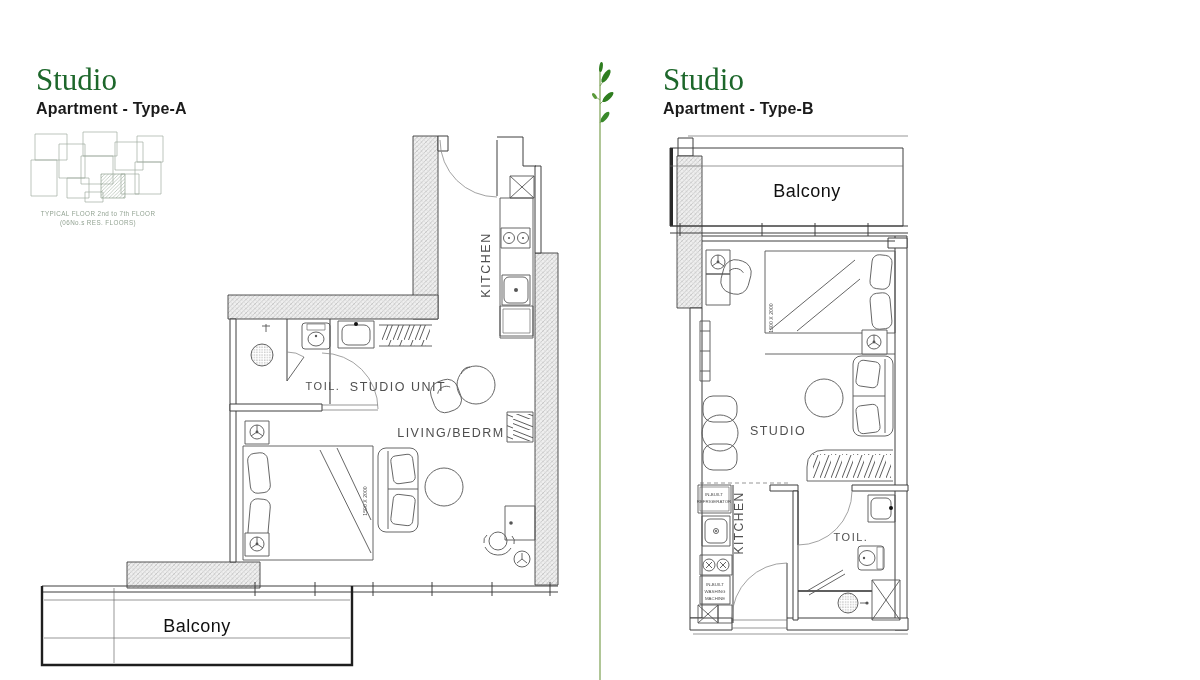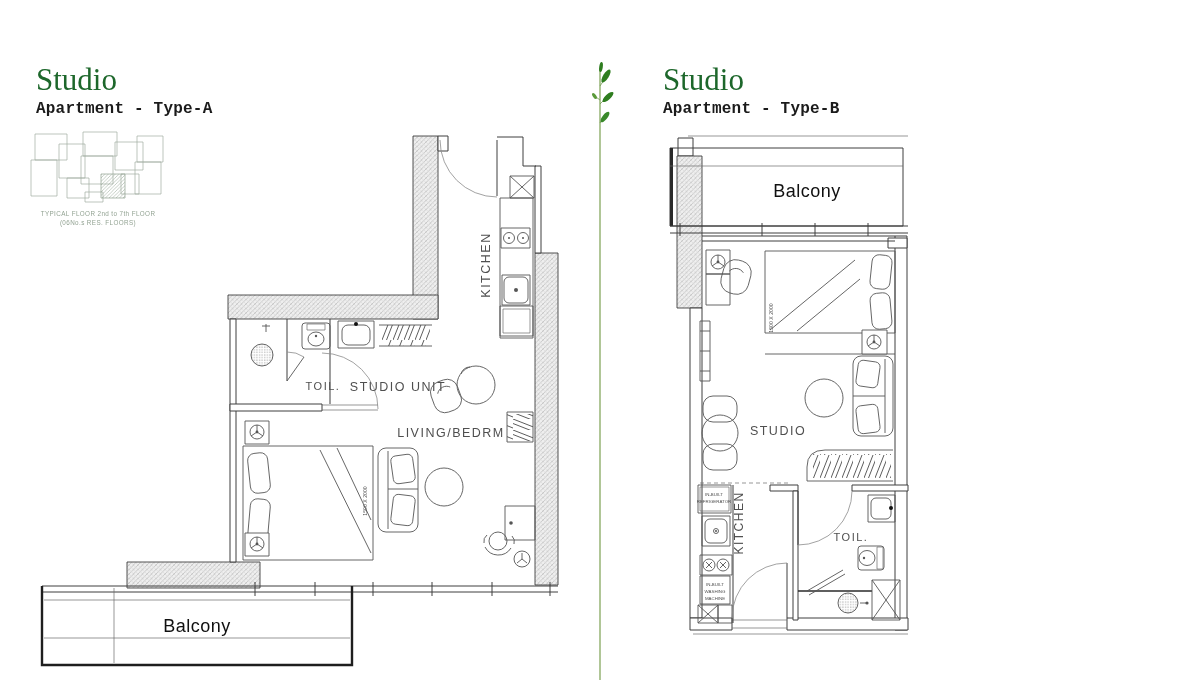--- a/index.html
+++ b/index.html
@@ -1,20 +1,20 @@
 <!DOCTYPE html>
 <html><head>
 <meta charset="utf-8">
 <style>
   html,body{margin:0;padding:0;background:#fff;}
   .sheet{position:relative;width:984px;height:680px;background:#ffffff;overflow:hidden;
          font-family:"Liberation Sans",sans-serif;margin-top:48px;}
   .hdr{position:absolute;}
   .hdr .title{font-family:"Liberation Serif",serif;font-size:31px;color:#1d672b;line-height:1;}
-  .hdr .subtitle{font-family:Liberation Mono, monospace;font-size:16px;color:#1b1b1b;
+  .hdr .subtitle{font-family:Liberation Sans, sans-serif;font-size:16px;color:#1b1b1b;
                  font-weight:600;margin-top:5px;letter-spacing:.2px;}
   svg{position:absolute;overflow:visible;}
   svg *{vector-effect:non-scaling-stroke;}
   .plantext{fill:#4f4f4f;font-family:"Liberation Sans",sans-serif;letter-spacing:1.5px;}
   .tinytext{fill:#4f4f4f;font-family:"Liberation Sans",sans-serif;letter-spacing:0;}
   .balctext{fill:#101010;font-family:"Liberation Sans",sans-serif;letter-spacing:.5px;}
   .captext{fill:#93a393;font-family:"Liberation Sans",sans-serif;letter-spacing:.4px;}
   .w{fill:#ffffff;stroke:#3f3f3f;stroke-width:1;}
   .h{fill:url(#wallhatch);stroke:#3f3f3f;stroke-width:0.9;}
   .ln{stroke:#3f3f3f;stroke-width:1;fill:none;}

